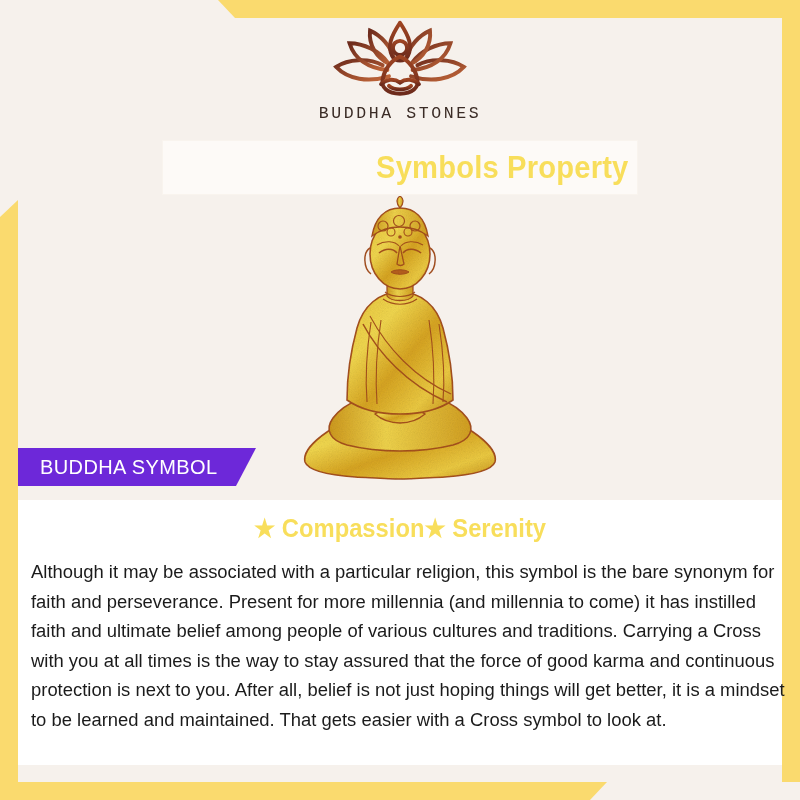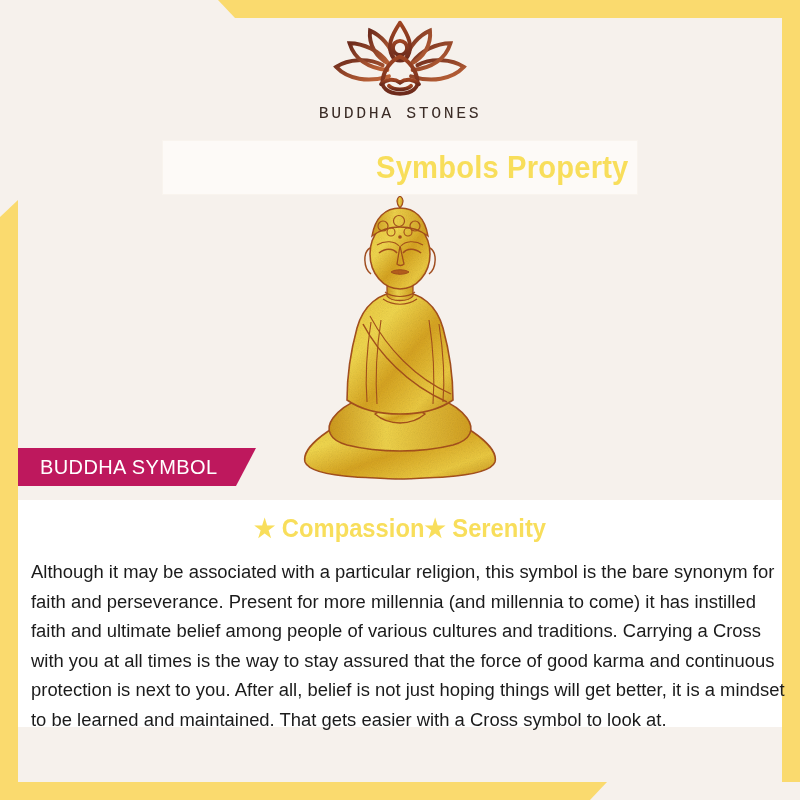--- a/index.html
+++ b/index.html
@@ -69,33 +69,33 @@
   
   .statue-wrap {
     position:absolute; left:0; top:196px; width:800px; height:300px;
     display:flex; align-items:flex-end; justify-content:center;
   }
   .statue { width:250px; height:300px; display:block; }
 
   
   .symbol-tab {
     position:absolute; left:18px; top:448px; width:238px; height:38px;
-    background:#be185d;
+    background:#6d28d9;
     clip-path:polygon(0 0, 100% 0, calc(100% - 20px) 100%, 0 100%);
     display:flex; align-items:center;
   }
   .symbol-tab-label {
     margin-left:22px;
     color:#ffffff; font-size:20px; letter-spacing:.4px; font-weight:400;
     white-space:nowrap;
   }
 
   
   .content-card {
-    position:absolute; left:18px; top:500px; width:764px; height:227px;
+    position:absolute; left:18px; top:500px; width:764px; height:265px;
     background:#ffffff;
   }
 
   .subheading {
     margin-top:14px; text-align:center;
     font-size:25px; font-weight:700; color:#f8de5b;
     letter-spacing:0px; white-space:nowrap;
     transform:scaleX(.95);
   }
 

